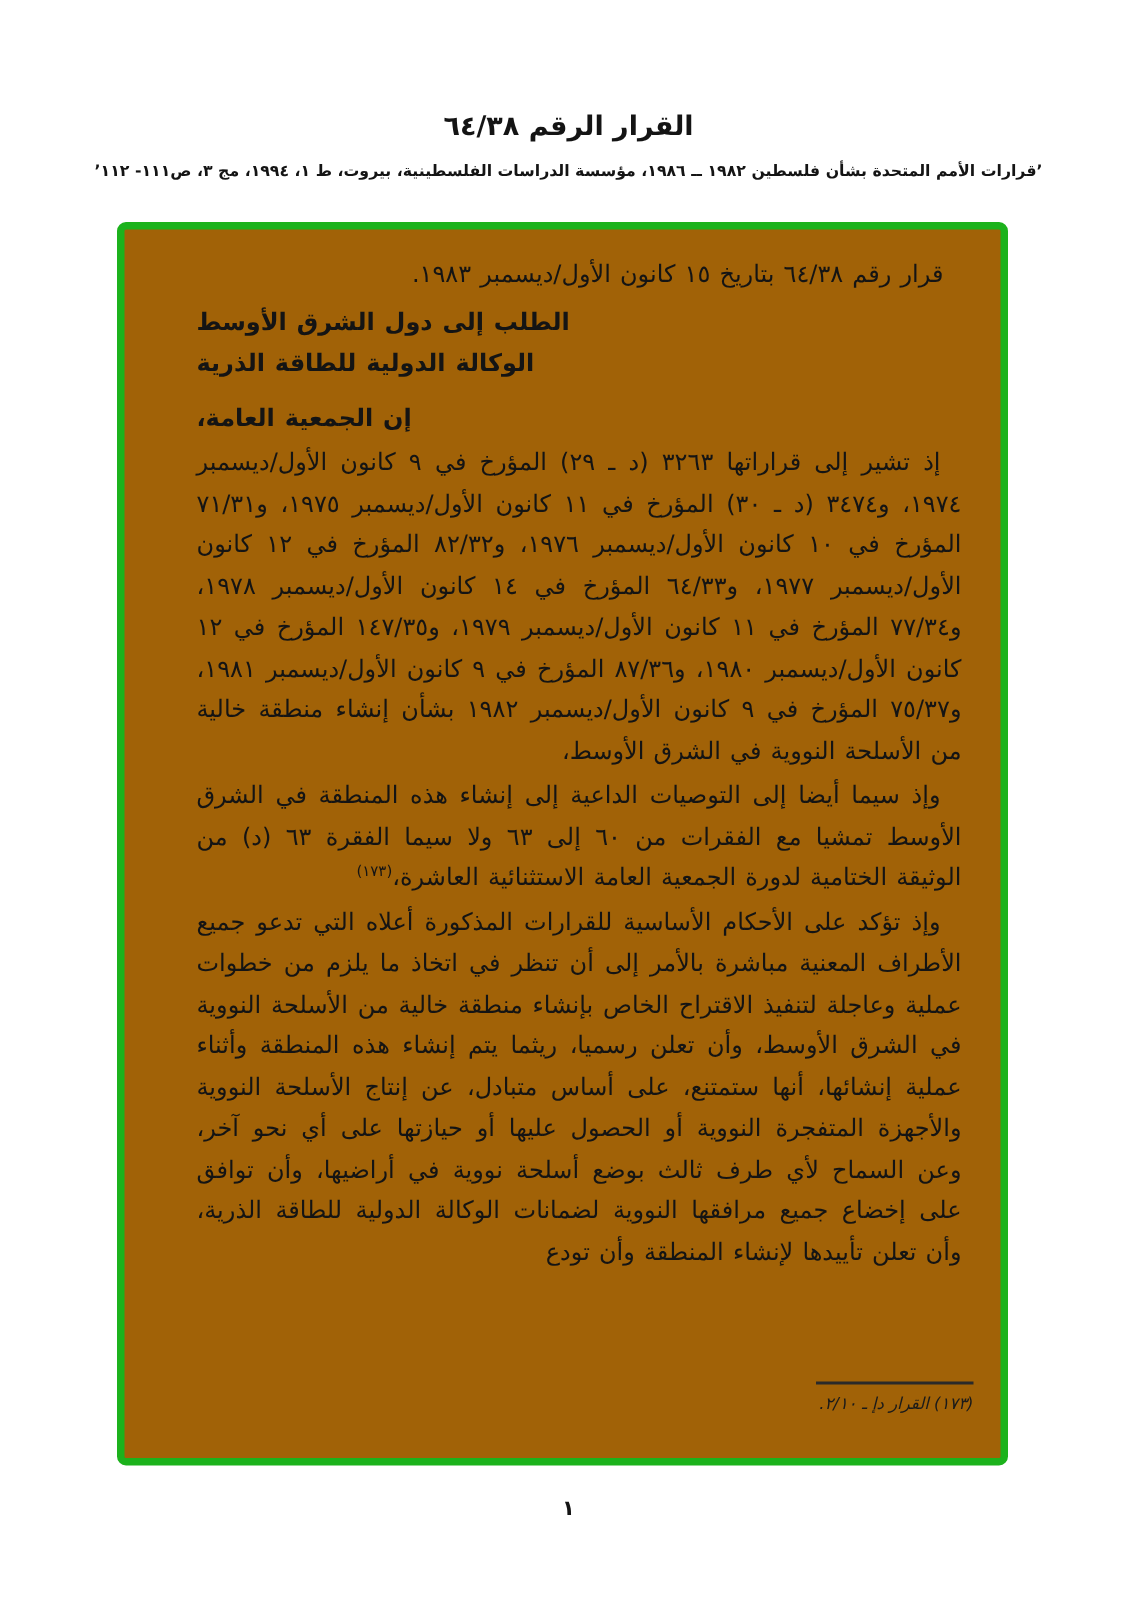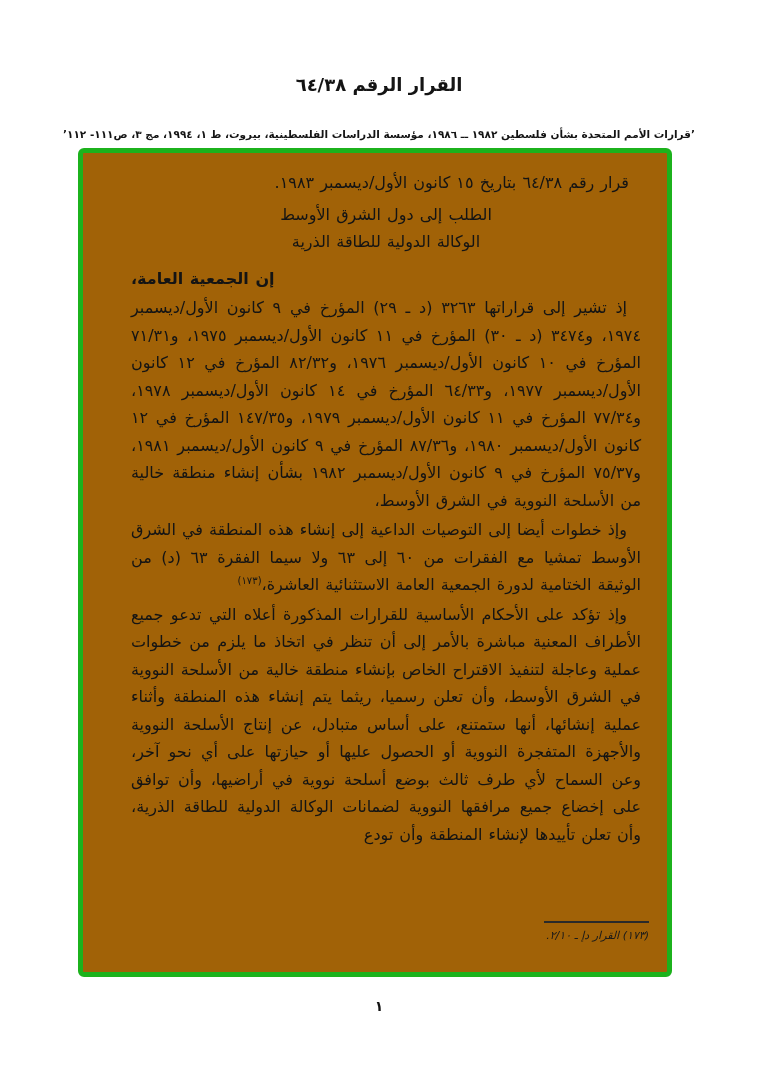--- a/index.html
+++ b/index.html
@@ -29,21 +29,20 @@
   .header-source {
     position: absolute;
     top: 108px;
     left: 0;
     width: 758px;
     text-align: center;
     direction: rtl;
     font-size: 10.5px;
     font-weight: bold;
     white-space: nowrap;
-    margin-top: 20px;
   }
   .doc-frame {
     position: absolute;
     left: 78px;
     top: 148px;
     width: 584px;
     height: 819px;
     border: 5px solid #1cb21c;
     border-radius: 6px;
     background: #a16207;
@@ -59,22 +58,22 @@
     line-height: 27.5px;
     word-spacing: 1px;
   }
   .opening-line {
     margin: 0 0 4px 0;
     text-align: right;
     text-indent: 12px;
   }
   .doc-heading {
     margin: 0;
-    text-align: center;
-    font-weight: normal;
+    text-align: left;
+    font-weight: bold;
   }
   .salutation {
     margin: 9px 0 0 0;
     text-align: left;
     font-weight: bold;
     text-indent: 14px;
   }
   .para {
     margin: 2px 0 0 0;
     text-indent: 14px;
@@ -126,21 +125,21 @@
 
     <p class="opening-line">قرار رقم ٦٤/٣٨ بتاريخ ١٥ كانون الأول/ديسمبر ١٩٨٣.</p>
 
     <p class="doc-heading">الطلب إلى دول الشرق الأوسط</p>
     <p class="doc-heading">الوكالة الدولية للطاقة الذرية</p>
 
     <p class="salutation">إن الجمعية العامة،</p>
 
     <p class="para"><b>إذ تشير</b><span> إلى قراراتها ٣٢٦٣ (د ـ ٢٩) المؤرخ في ٩ كانون الأول/ديسمبر ١٩٧٤، و٣٤٧٤ (د ـ ٣٠) المؤرخ في ١١ كانون الأول/ديسمبر ١٩٧٥، و٧١/٣١ المؤرخ في ١٠ كانون الأول/ديسمبر ١٩٧٦، و٨٢/٣٢ المؤرخ في ١٢ كانون الأول/ديسمبر ١٩٧٧، و٦٤/٣٣ المؤرخ في ١٤ كانون الأول/ديسمبر ١٩٧٨، و٧٧/٣٤ المؤرخ في ١١ كانون الأول/ديسمبر ١٩٧٩، و١٤٧/٣٥ المؤرخ في ١٢ كانون الأول/ديسمبر ١٩٨٠، و٨٧/٣٦ المؤرخ في ٩ كانون الأول/ديسمبر ١٩٨١، و٧٥/٣٧ المؤرخ في ٩ كانون الأول/ديسمبر ١٩٨٢ بشأن إنشاء منطقة خالية من الأسلحة النووية في الشرق الأوسط،</span><sup class="fn-ref"></sup></p>
 
-    <p class="para"><b>وإذ خطوات أيضا</b><span> إلى التوصيات الداعية إلى إنشاء هذه المنطقة في الشرق الأوسط تمشيا مع الفقرات من ٦٠ إلى ٦٣ ولا سيما الفقرة ٦٣ (د) من الوثيقة الختامية لدورة الجمعية العامة الاستثنائية العاشرة،</span><sup class="fn-ref">(١٧٣)</sup></p>
+    <p class="para"><b>وإذ سيما أيضا</b><span> إلى التوصيات الداعية إلى إنشاء هذه المنطقة في الشرق الأوسط تمشيا مع الفقرات من ٦٠ إلى ٦٣ ولا سيما الفقرة ٦٣ (د) من الوثيقة الختامية لدورة الجمعية العامة الاستثنائية العاشرة،</span><sup class="fn-ref">(١٧٣)</sup></p>
 
     <p class="para"><b>وإذ تؤكد</b><span> على الأحكام الأساسية للقرارات المذكورة أعلاه التي تدعو جميع الأطراف المعنية مباشرة بالأمر إلى أن تنظر في اتخاذ ما يلزم من خطوات عملية وعاجلة لتنفيذ الاقتراح الخاص بإنشاء منطقة خالية من الأسلحة النووية في الشرق الأوسط، وأن تعلن رسميا، ريثما يتم إنشاء هذه المنطقة وأثناء عملية إنشائها، أنها ستمتنع، على أساس متبادل، عن إنتاج الأسلحة النووية والأجهزة المتفجرة النووية أو الحصول عليها أو حيازتها على أي نحو آخر، وعن السماح لأي طرف ثالث بوضع أسلحة نووية في أراضيها، وأن توافق على إخضاع جميع مرافقها النووية لضمانات الوكالة الدولية للطاقة الذرية، وأن تعلن تأييدها لإنشاء المنطقة وأن تودع</span><sup class="fn-ref"></sup></p>
 
   </div>
 
   <div class="footnote-block">
     <div class="footnote-divider"></div>
     <div>(١٧٣) القرار دإ ـ ٢/١٠.</div>
   </div>
 

